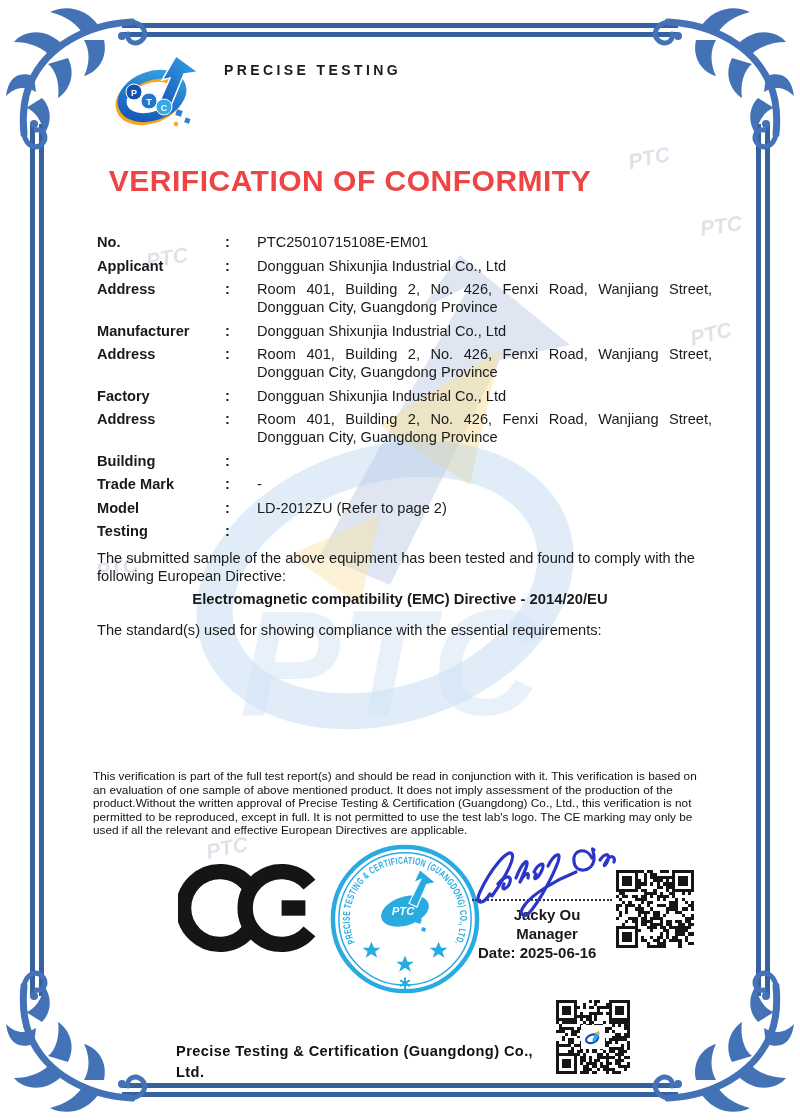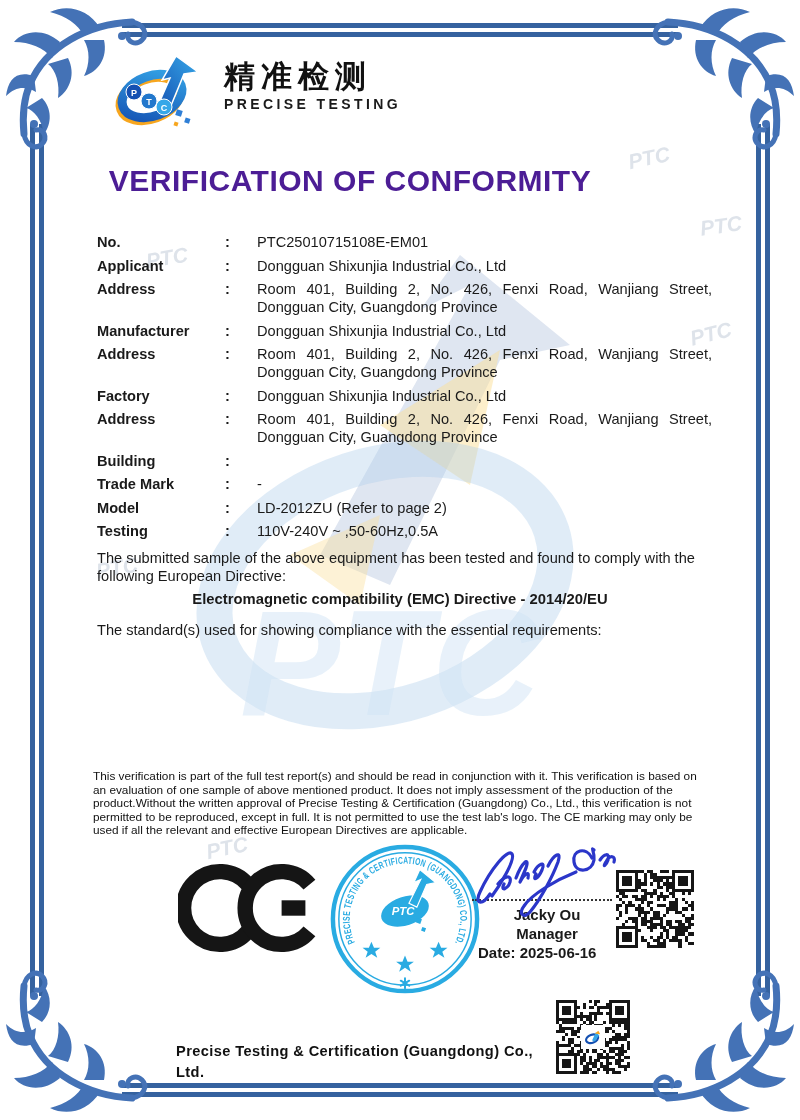--- a/index.html
+++ b/index.html
@@ -19,21 +19,21 @@
   .watermark{position:absolute;left:170px;top:255px;width:480px;height:520px;z-index:0;}
   .ghost{position:absolute;z-index:0;font-weight:bold;font-style:italic;
          font-size:21px;color:#a9b7c9;opacity:.38;}
   
   .logo-wrap{position:absolute;left:110px;top:52px;display:flex;align-items:flex-start;z-index:2;}
   .logo-text{margin-left:10px;padding-top:8px;}
   .logo-cn{font-size:31px;font-weight:bold;letter-spacing:6px;color:#111;line-height:34px;}
   .logo-en{font-size:14px;font-weight:bold;letter-spacing:3.4px;color:#1a1a1a;margin-top:2px;}
   
   .title{position:absolute;left:0;width:700px;top:164px;text-align:center;z-index:1;
-         font-size:30px;font-weight:bold;letter-spacing:.5px;color:#4c1d95;}
+         font-size:30px;font-weight:bold;letter-spacing:.5px;color:#ef4444;}
   .fields{position:absolute;left:97px;top:233px;width:615px;z-index:1;}
   .frow{display:flex;margin-bottom:5.5px;font-size:14.6px;line-height:18px;}
   .flabel{width:128px;font-weight:bold;flex:none;}
   .fcolon{width:32px;font-weight:bold;flex:none;}
   .fvalue{flex:1;}
   .fvalue.just{text-align:justify;}
   .statement{position:absolute;left:97px;top:549px;width:613px;font-size:14.6px;line-height:18px;z-index:1;}
   .directive{position:absolute;left:0;width:800px;top:591px;text-align:center;
              font-size:14.8px;font-weight:bold;z-index:1;}
   .std-intro{position:absolute;left:97px;top:622px;width:613px;font-size:14.6px;z-index:1;}
@@ -177,21 +177,20 @@
     <circle cx="39" cy="49" r="8" fill="#2277cc" stroke="#fff" stroke-width="1"></circle>
     <circle cx="54" cy="55" r="8" fill="#36a7e8" stroke="#fff" stroke-width="1"></circle>
     <text x="24" y="43.5" font-size="9" font-weight="bold" fill="#fff" text-anchor="middle">P</text>
     <text x="39" y="52.5" font-size="9" font-weight="bold" fill="#fff" text-anchor="middle">T</text>
     <text x="54" y="58.5" font-size="9" font-weight="bold" fill="#fff" text-anchor="middle">C</text>
     <rect x="66" y="58" width="6" height="6" fill="#2f7fd6" transform="rotate(18 69 61)"></rect>
     <rect x="75" y="66" width="5" height="5" fill="#2f7fd6" transform="rotate(18 77 68)"></rect>
     <rect x="64" y="70" width="4" height="4" fill="#f7a61e" transform="rotate(18 66 72)"></rect>
   </svg>
   <div class="logo-text">
-    <div class="logo-cn">精准检测</div>
     <div class="logo-en">PRECISE TESTING</div>
   </div>
 </div>
 
 <div class="title">VERIFICATION OF CONFORMITY</div>
 
 <div class="fields">
   <div class="frow">
     <span class="flabel">No.</span>
       <span class="fcolon">:</span>
@@ -237,21 +236,20 @@
       <span class="fvalue">-</span>
   </div>
   <div class="frow">
     <span class="flabel">Model</span>
       <span class="fcolon">:</span>
       <span class="fvalue">LD-2012ZU (Refer to page 2)</span>
   </div>
   <div class="frow">
     <span class="flabel">Testing</span>
       <span class="fcolon">:</span>
-      <span class="fvalue">110V-240V ~ ,50-60Hz,0.5A</span>
   </div>
 </div>
 
 <div class="statement">The submitted sample of the above equipment has been tested and found to comply with the following European Directive:</div>
 <div class="directive">Electromagnetic compatibility (EMC) Directive - 2014/20/EU</div>
 <div class="std-intro">The standard(s) used for showing compliance with the essential requirements:</div>
 
 <table class="std">
   <tbody>
 </tbody>

